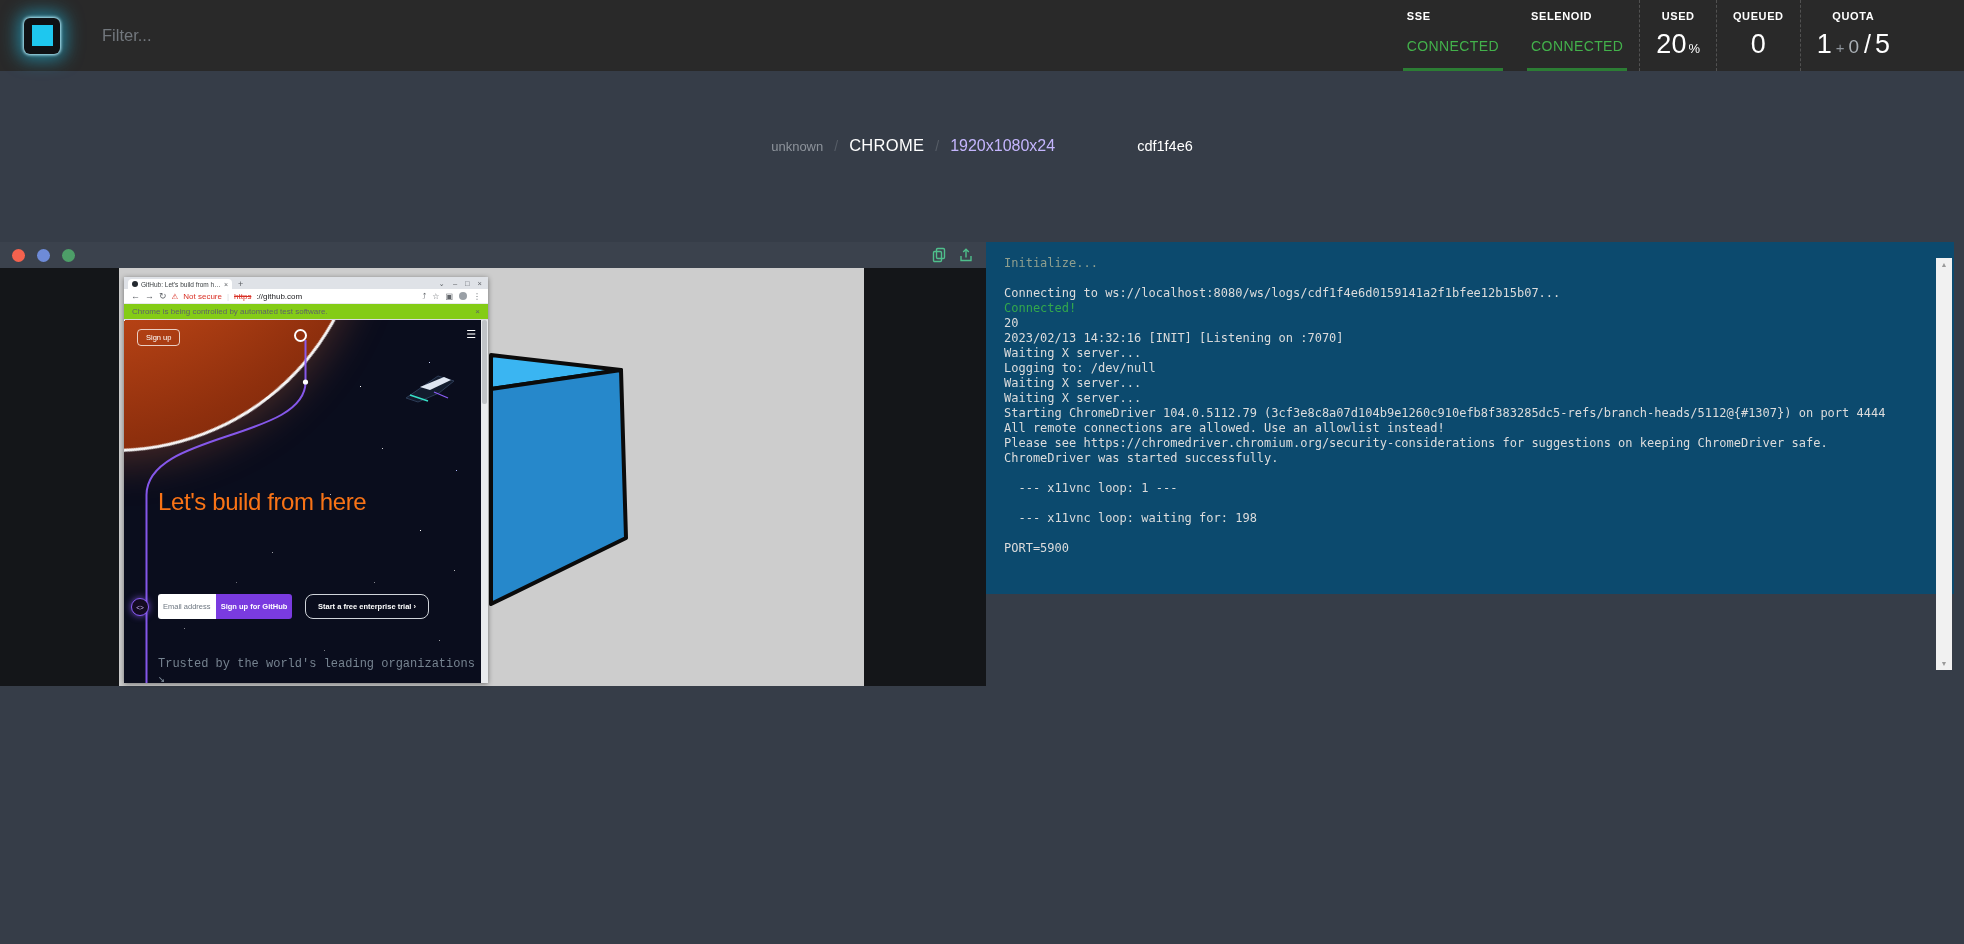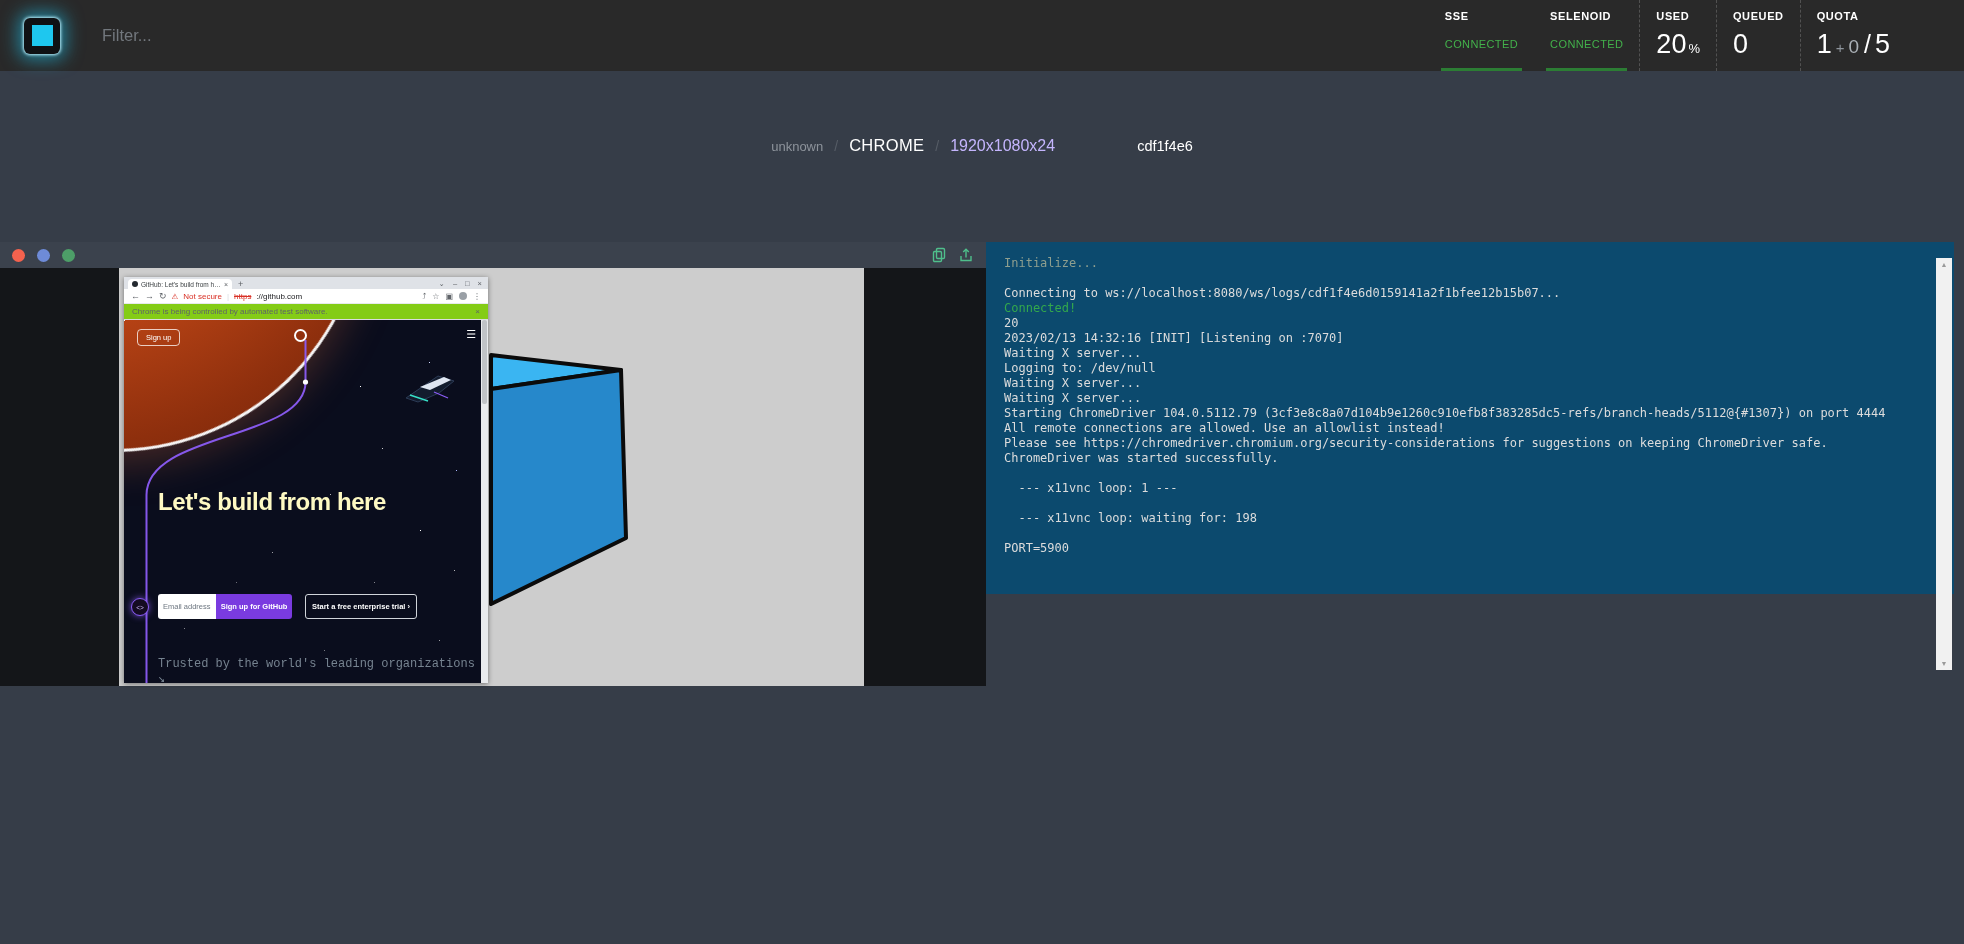--- a/index.html
+++ b/index.html
@@ -13,25 +13,25 @@
   .logo { width:36px; height:36px; margin-left:24px; border-radius:6px; background:#0f1114;
     box-shadow:0 0 3px 1px #b9eefb, 0 0 17px 6px rgba(31,197,238,.55);
     display:grid; place-items:center; flex:none; }
   .logo-inner { width:21px; height:21px; background:#1ec7ef; }
   .filter { margin-left:42px; width:320px; background:transparent; border:none; outline:none;
     font-size:16.5px; color:#cfd2d6; font-family:"Liberation Sans",sans-serif; }
   .filter::placeholder { color:#72777d; }
   .stats { margin-left:auto; margin-right:58px; display:flex; align-items:stretch; height:71px; }
   .stat { position:relative; padding:10px 16px 0 16px; display:flex; flex-direction:column; }
   .stat .lbl { font-size:11px; font-weight:bold; color:#ffffff; letter-spacing:.6px; }
-  .stat .status-val { margin-top:16px; font-size:11px; color:#43b14b; letter-spacing:.4px; font-weight:500;}
+  .stat .status-val { margin-top:16px; font-size:14px; color:#43b14b; letter-spacing:.4px; font-weight:500;}
   .stat .num-val { margin-top:8px; font-size:27px; color:#fff; line-height:1.1; display:flex; align-items:baseline;}
   .stat .unit { font-size:13px; margin-left:2px; color:#fff; }
   .stat .underline { position:absolute; bottom:0; left:12px; right:12px; height:3px; background:#2c7d34; }
-  .stat.dashed { border-left:1px dashed #515151; }
+  .stat.dashed { border-left:1px dashed #515151;align-items:center; }
   .dim-plus { font-size:15px; color:#8e959c; margin:0 4px; }
   .dim-zero { font-size:19px; color:#aab0b6; margin-right:5px; }
   .slash { font-size:25px; color:#fff; margin-right:4px; }
 
   
   .tabrow { position:absolute; top:71px; left:0; width:1964px; height:35px;
     display:flex; justify-content:flex-end; align-items:center; gap:22px; padding-right:19px; }
   .tabrow a { color:#e4e8ec; font-size:13.5px; letter-spacing:1.1px; cursor:pointer; text-decoration:none; }
 
   
@@ -103,32 +103,32 @@
       250px 262px rgba(255,255,255,.5), 330px 250px rgba(255,255,255,.7), 60px 308px rgba(255,255,255,.5),
       200px 330px rgba(255,255,255,.45), 315px 320px rgba(255,255,255,.6), 112px 262px rgba(255,255,255,.4); }
   .gh-line-svg { position:absolute; inset:0; width:100%; height:100%; }
   .gh-signup { position:absolute; left:13px; top:9px; padding:3px 8px; border:1px solid rgba(255,255,255,.75);
     border-radius:4px; color:#fff; font-size:7.5px; background:transparent; cursor:pointer;
     font-family:"Liberation Sans",sans-serif;}
   .gh-logo { position:absolute; left:170px; top:9px; width:13px; height:13px; border:2px solid #fff;
     border-radius:50%; }
   .gh-menu { position:absolute; right:12px; top:8px; color:#fff; font-size:11px; cursor:pointer; }
   .gh-ship { position:absolute; left:280px; top:48px; }
-  .gh-h1 { position:absolute; left:34px; top:168px; font-size:24px; font-weight:bold; color:#fef9c3;
+  .gh-h1 { position:absolute; left:34px; top:168px; font-size:24px; font-weight:normal; color:#f97316;
     letter-spacing:-.4px; }
   .gh-p { position:absolute; left:34px; top:207px; width:296px; font-size:10.5px; line-height:16.5px;
     color:#9aa4b2; }
   .gh-cta { position:absolute; left:34px; top:274px; height:25px; display:flex; align-items:stretch; }
   .gh-email { width:58px; border:none; outline:none; background:#fff; border-radius:3px 0 0 3px;
     font-size:7.5px; padding:0 5px; color:#24292f; font-family:Liberation Sans, sans-serif; }
   .gh-email::placeholder { color:#6e7781; }
   .gh-signup-cta { width:76px; border:none; background:#7a3be0; color:#fff; font-size:7.5px;
     font-weight:bold; border-radius:0 3px 3px 0; cursor:pointer; font-family:"Liberation Sans",sans-serif; }
-  .gh-trial-cta { margin-left:13px; width:112px; background:transparent; border:1px solid #d0d4da;
-    border-radius:3px; color:#fff; font-size:7.5px; font-weight:bold; cursor:pointer;
+  .gh-trial-cta { margin-left:13px; width:124px; background:transparent; border:1px solid #d0d4da;
+    border-radius:8px; color:#fff; font-size:7.5px; font-weight:bold; cursor:pointer;
     font-family:"Liberation Sans",sans-serif; }
   .gh-code-icon { position:absolute; left:7px; top:278px; width:18px; height:18px; border-radius:50%;
     background:#140b22; border:1px solid #8b5cf6; box-shadow:0 0 7px rgba(139,92,246,.8);
     color:#cbb8f7; font-size:6.5px; display:grid; place-items:center; }
   .gh-trusted { position:absolute; left:34px; top:337px; font-size:12px; color:#768390;font-family:Liberation Mono, monospace; }
   .gh-scrollbar { position:absolute; right:0; top:0; bottom:0; width:7px; background:#e9ebee; }
   .gh-thumb { position:absolute; top:0; left:1px; width:5px; height:84px; background:#c0c3c7; border-radius:2px;}
 
   
   .log-panel { position:relative; width:968px; height:352px; background:#0c4a6e; flex:none; }

